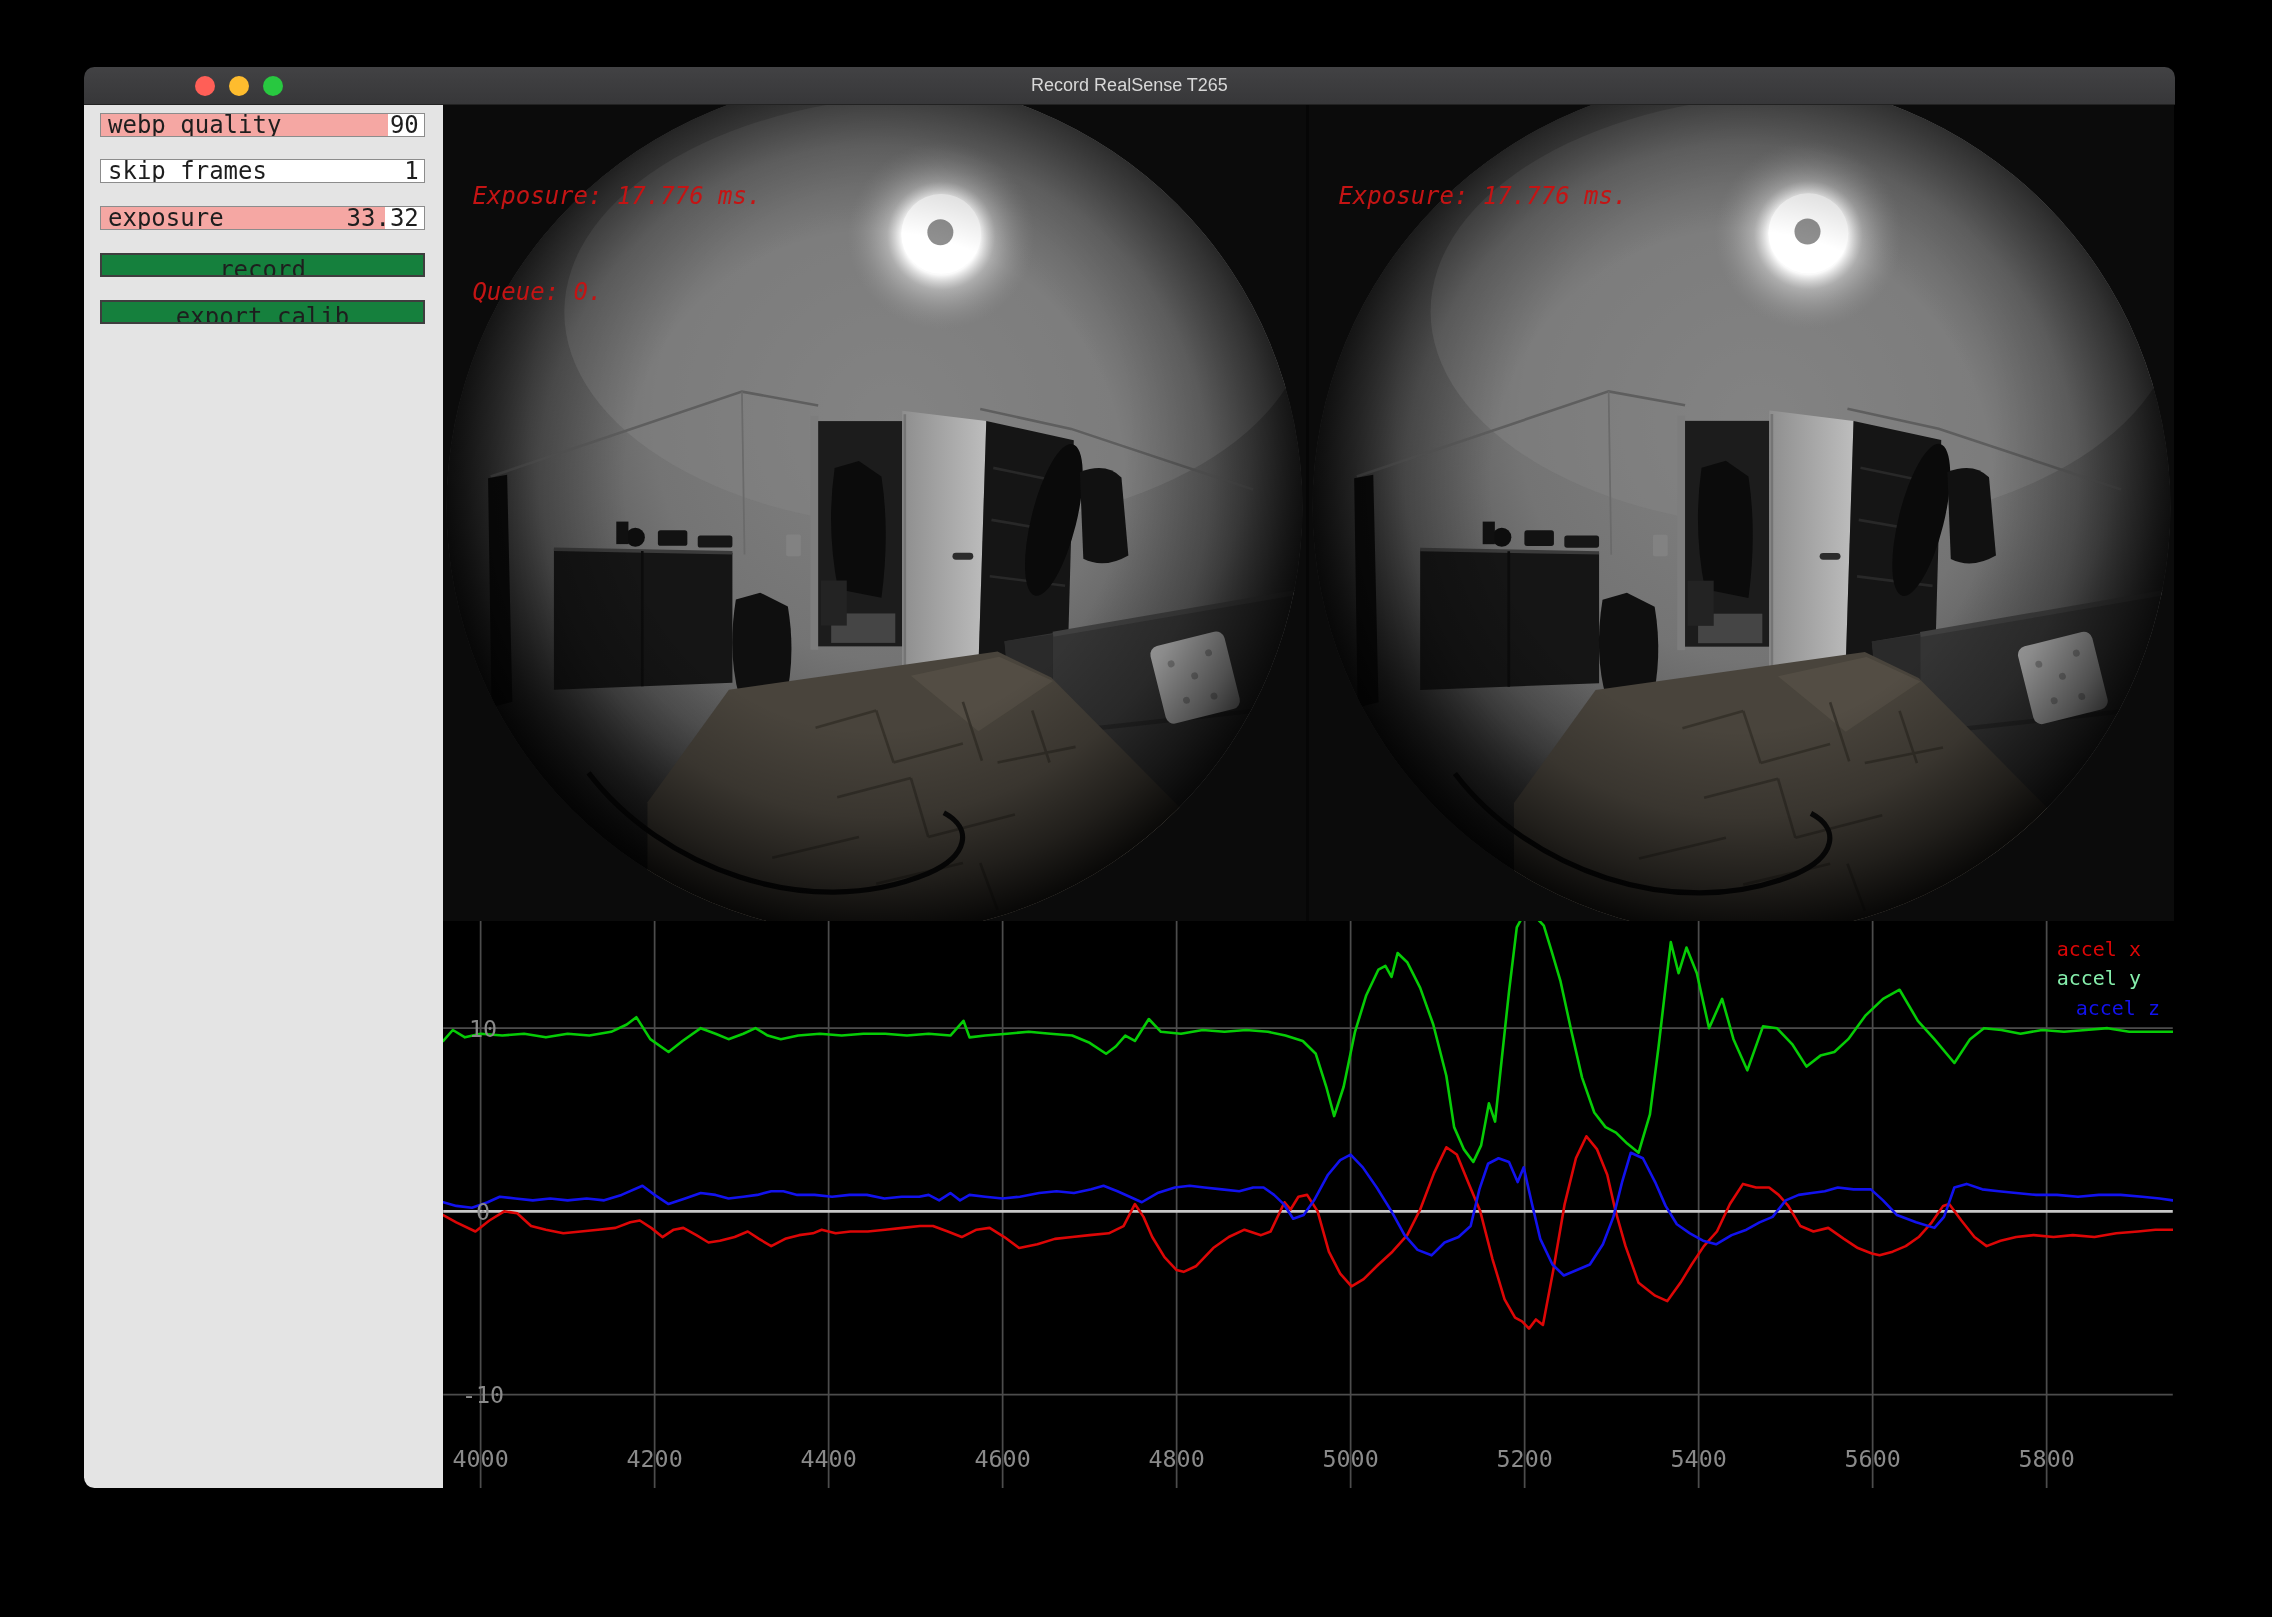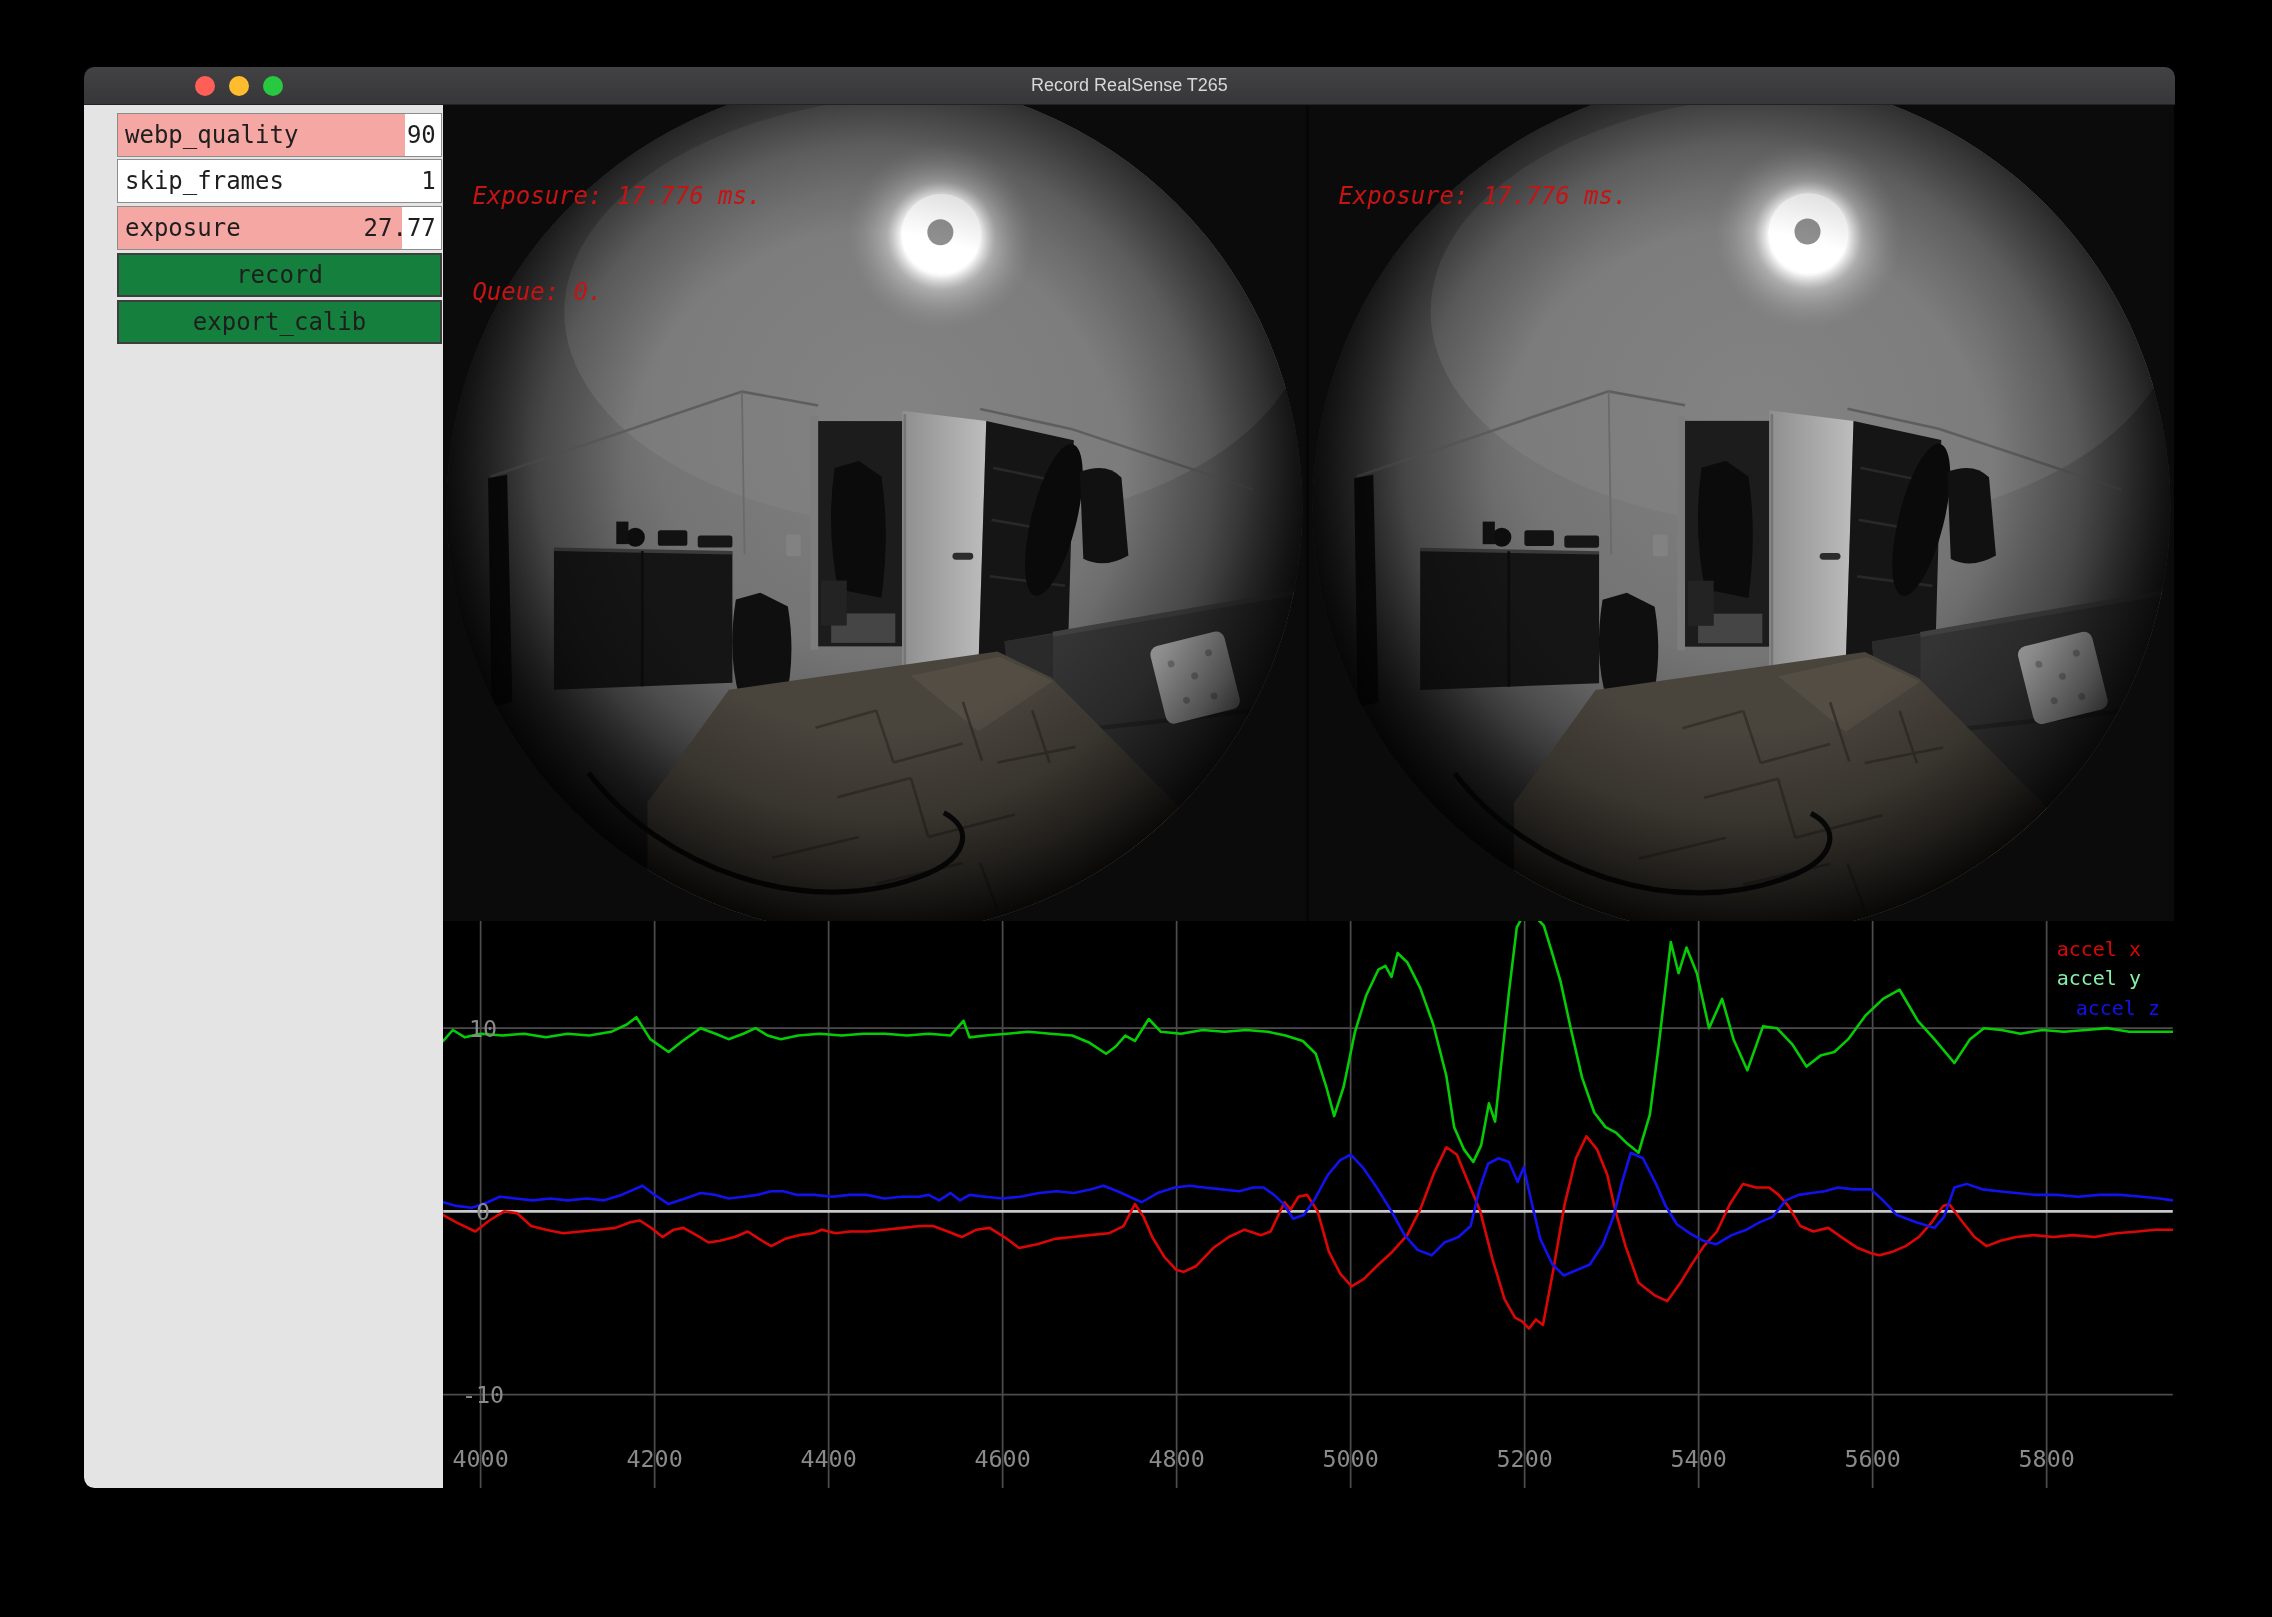--- a/index.html
+++ b/index.html
@@ -26,21 +26,21 @@
   .traffic{position:absolute;top:8.7px;width:20px;height:20px;border-radius:50%;}
   .t-close{left:111px;background:#ff5f57;}
   .t-min{left:145px;background:#febc2e;}
   .t-max{left:179px;background:#28c840;}
   
   .sidebar{
     position:absolute;left:0;top:37px;width:359px;height:1384px;
     background:#e4e4e4;z-index:4;
   }
   .ctl{
-    position:absolute;left:33px;width:325px;height:44px;box-sizing:border-box;
+    position:absolute;left:16px;width:325px;height:24px;box-sizing:border-box;
     font-size:24px;color:#1e1e1e;overflow:hidden;
   }
   .slider{background:#ffffff;border:1.7px solid #8c8c8c;}
   .slider .fill{position:absolute;left:0;top:0;bottom:0;width:0;background:#f5a7a3;}
   .slider .lab{position:absolute;left:7px;top:50%;transform:translateY(-50%);z-index:2;}
   .slider .val{position:absolute;right:5.2px;top:50%;transform:translateY(-50%);z-index:2;}
   .btn{
     background:#15803d;border:2.6px solid #3e3e3e;text-align:center;
     font-family:inherit;font-size:24px;color:#1e1e1e;padding:0;line-height:31px;
     display:block;
@@ -179,21 +179,21 @@
       <span class="val">90</span>
     </div>
     <div class="ctl slider row1">
       <div class="fill" style="width: 0%;"></div>
       <span class="lab">skip_frames</span>
       <span class="val">1</span>
     </div>
     <div class="ctl slider row2">
       <div class="fill" style="width: 88%;"></div>
       <span class="lab">exposure</span>
-      <span class="val">27.77</span>
+      <span class="val">33.32</span>
     </div>
     <button class="ctl btn row3">record</button>
     <button class="ctl btn row4">export_calib</button>
   </div>
 
   <div class="cameras">
     <div class="cam cam-left">
       <svg class="scene" viewBox="0 0 996 943" preserveAspectRatio="xMidYMid slice">
           <use href="#roomScene"></use>
         </svg>

